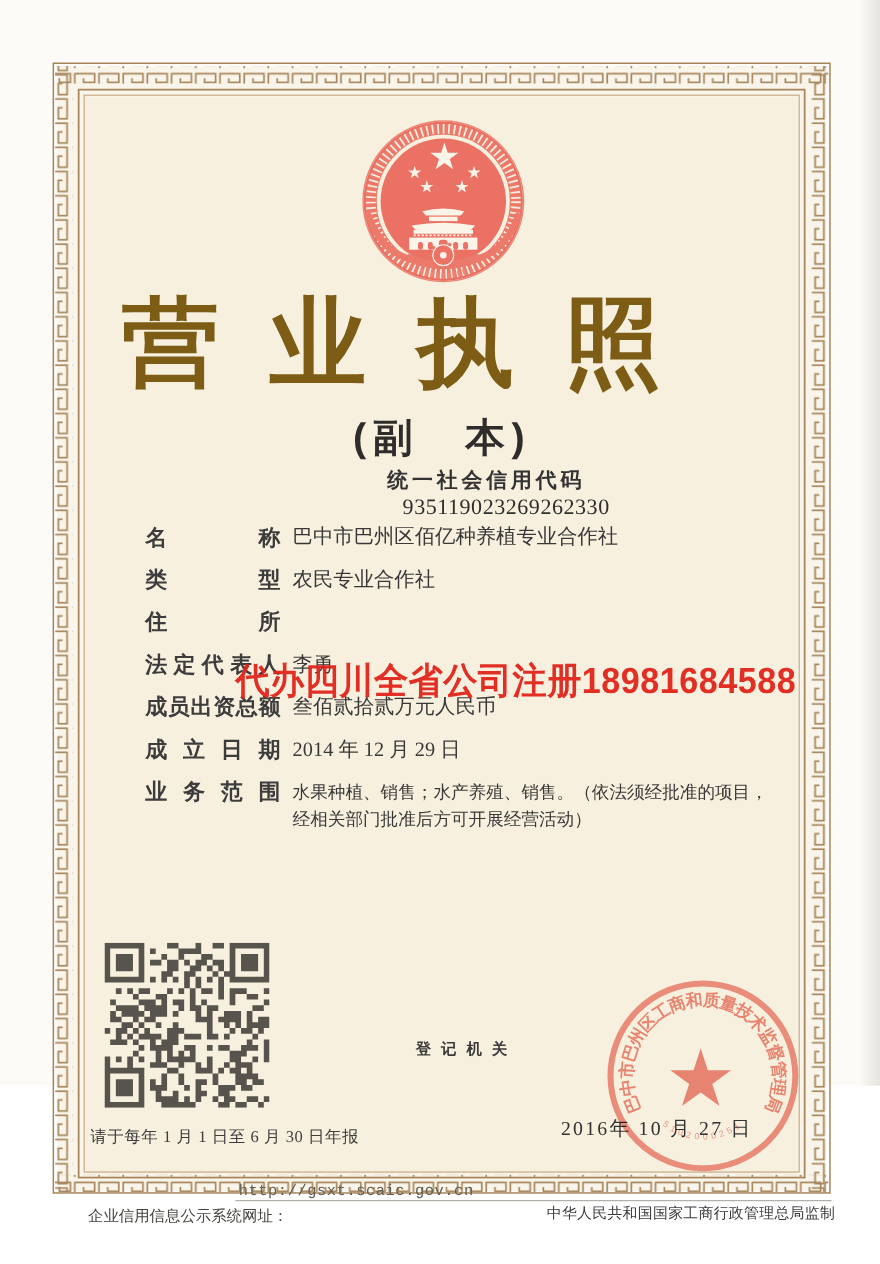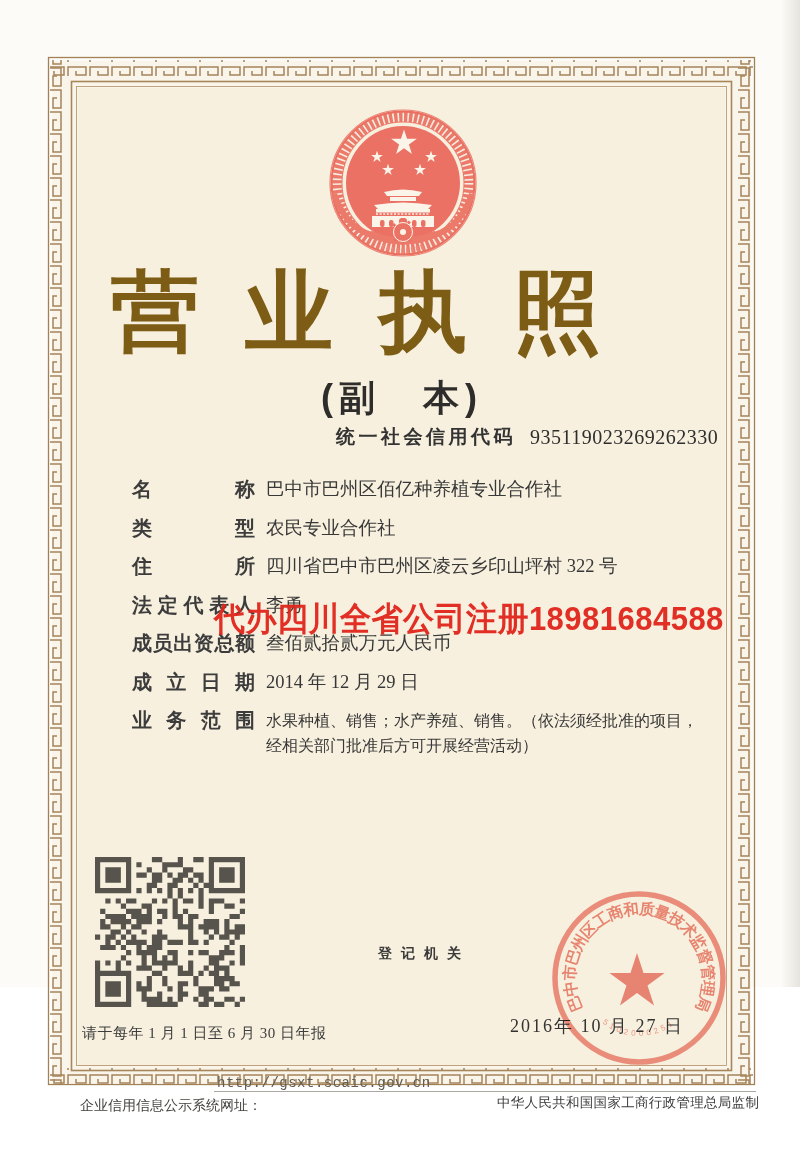--- a/index.html
+++ b/index.html
@@ -8,21 +8,21 @@
         background:linear-gradient(to right,#fcfbf7 97.6%,#e6e4de 100%);}
   .abs{position:absolute;}
   .band-bg{left:52px;top:61px;width:699px;height:1022px;background:#f9f5ea;}
   .paper{left:78px;top:88px;width:647px;height:978px;background:#f7f0de;}
   svg.overlay{left:0;top:0;pointer-events:none;}
   .title{left:52px;top:264px;width:700px;text-align:center;
          font-size:88px;font-weight:900;color:#7d5d15;letter-spacing:46px;line-height:96px;white-space:nowrap;}
   .title-inner{display:inline-block;transform:translateX(-23px);}
   .subtitle{left:52px;top:374px;width:700px;text-align:center;
             font-size:36px;font-weight:700;color:#2f2d2b;letter-spacing:6px;}
-  .credit{left:336px;top:424px;display:flex;align-items:center;}
+  .credit{left:352px;top:424px;display:flex;align-items:flex-start;flex-direction:column;}
   .credit-label{font-size:19px;font-weight:700;color:#333;letter-spacing:3.5px;}
   .credit-code{margin-left:14px;font-family:"Liberation Serif",serif;font-size:20px;color:#2e2e2e;letter-spacing:.5px;}
   .fields{left:132px;top:477px;width:580px;}
   .frow{display:flex;align-items:flex-start;margin-bottom:14.5px;}
   .flabel{width:123px;flex:none;display:flex;justify-content:space-between;
           font-size:20px;font-weight:600;color:#3c3c3c;line-height:24px;}
   .fvalue{margin-left:11px;width:460px;font-family:"Liberation Serif",serif;
           font-size:18.5px;color:#383838;line-height:24px;}
   .frow.scope .fvalue{font-size:16px;line-height:25px;width:456px;}
   .watermark{left:214px;top:597px;font-size:33px;font-weight:700;color:#e1251c;
@@ -121,21 +121,20 @@
           <span>类</span>
           <span>型</span>
         </div>
       <div class="fvalue">农民专业合作社</div>
     </div>
     <div class="frow">
       <div class="flabel">
           <span>住</span>
           <span>所</span>
         </div>
-      <div class="fvalue">四川省巴中市巴州区凌云乡印山坪村 322 号</div>
     </div>
     <div class="frow">
       <div class="flabel">
           <span>法</span>
           <span>定</span>
           <span>代</span>
           <span>表</span>
           <span>人</span>
         </div>
       <div class="fvalue">李勇</div>

